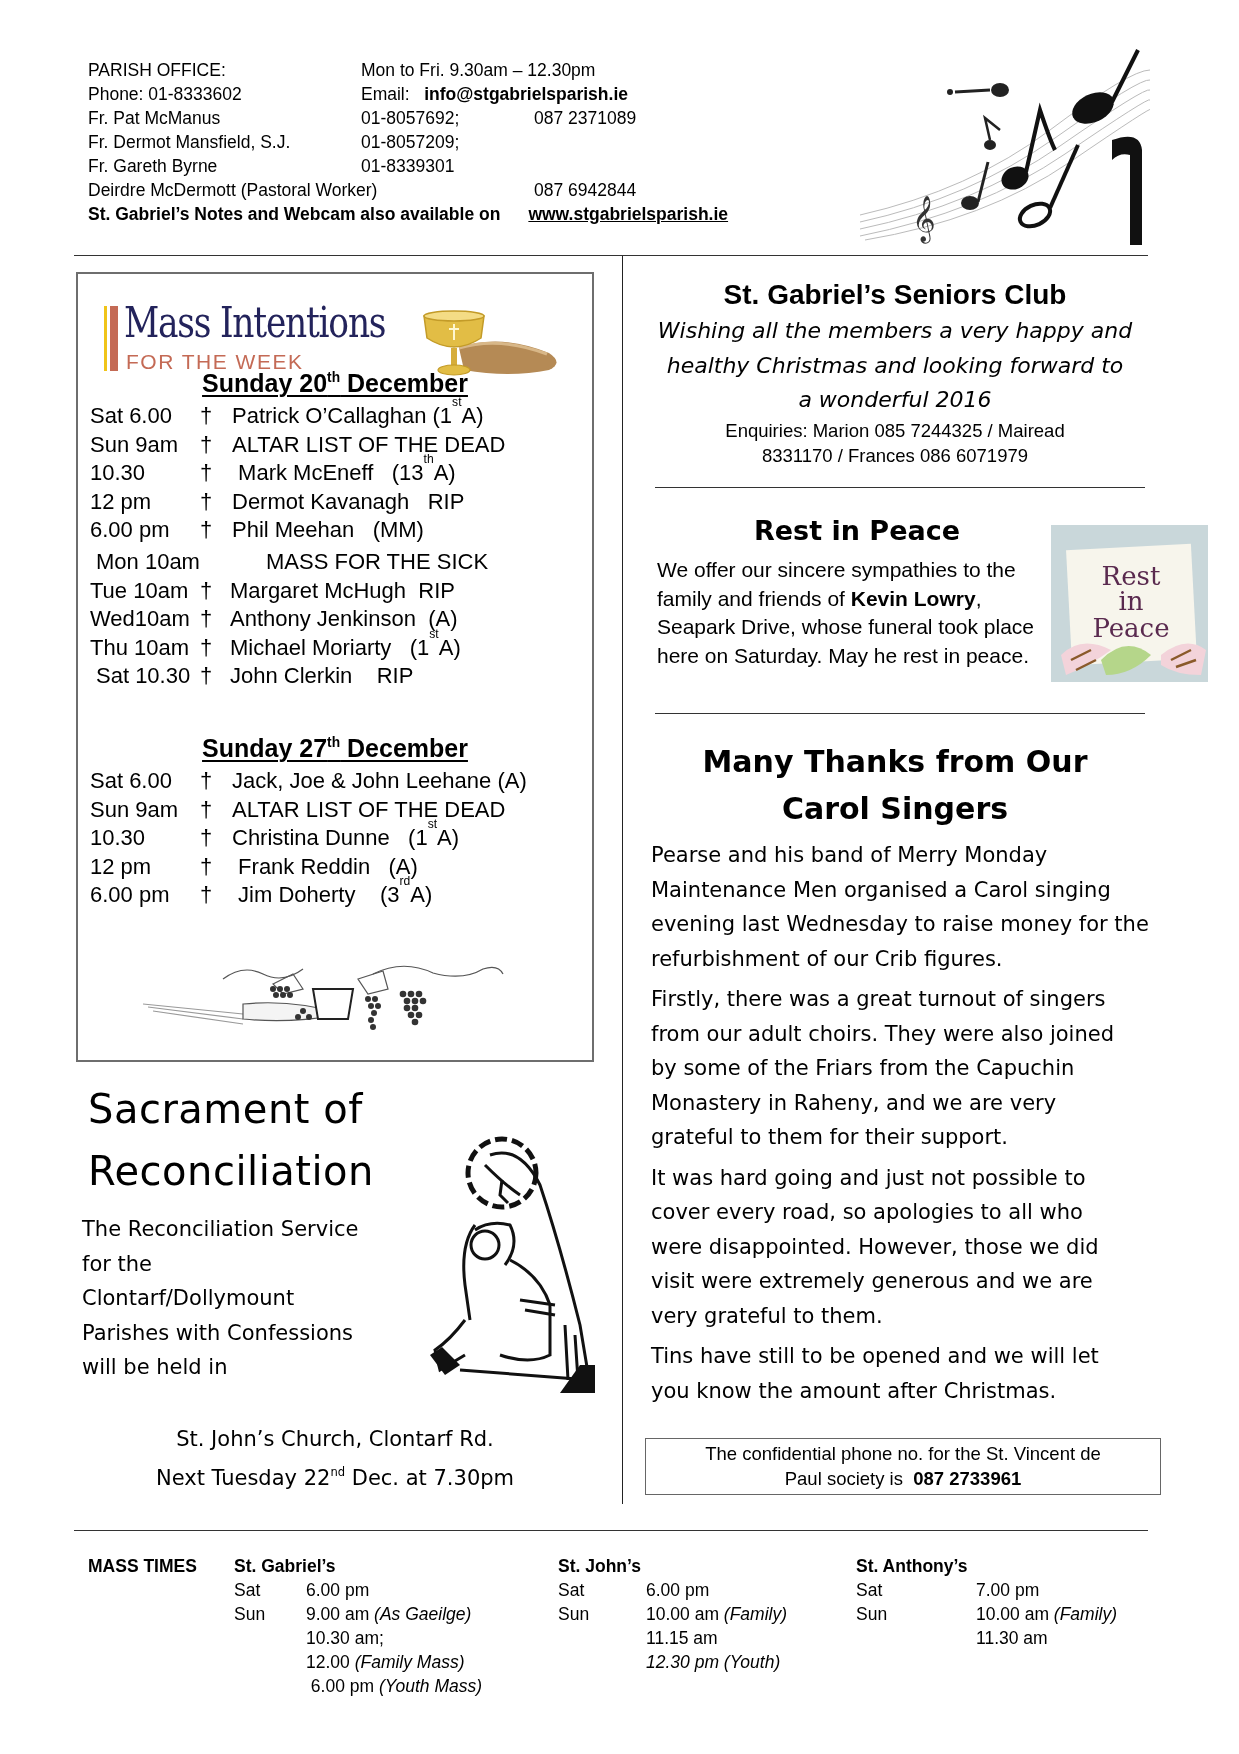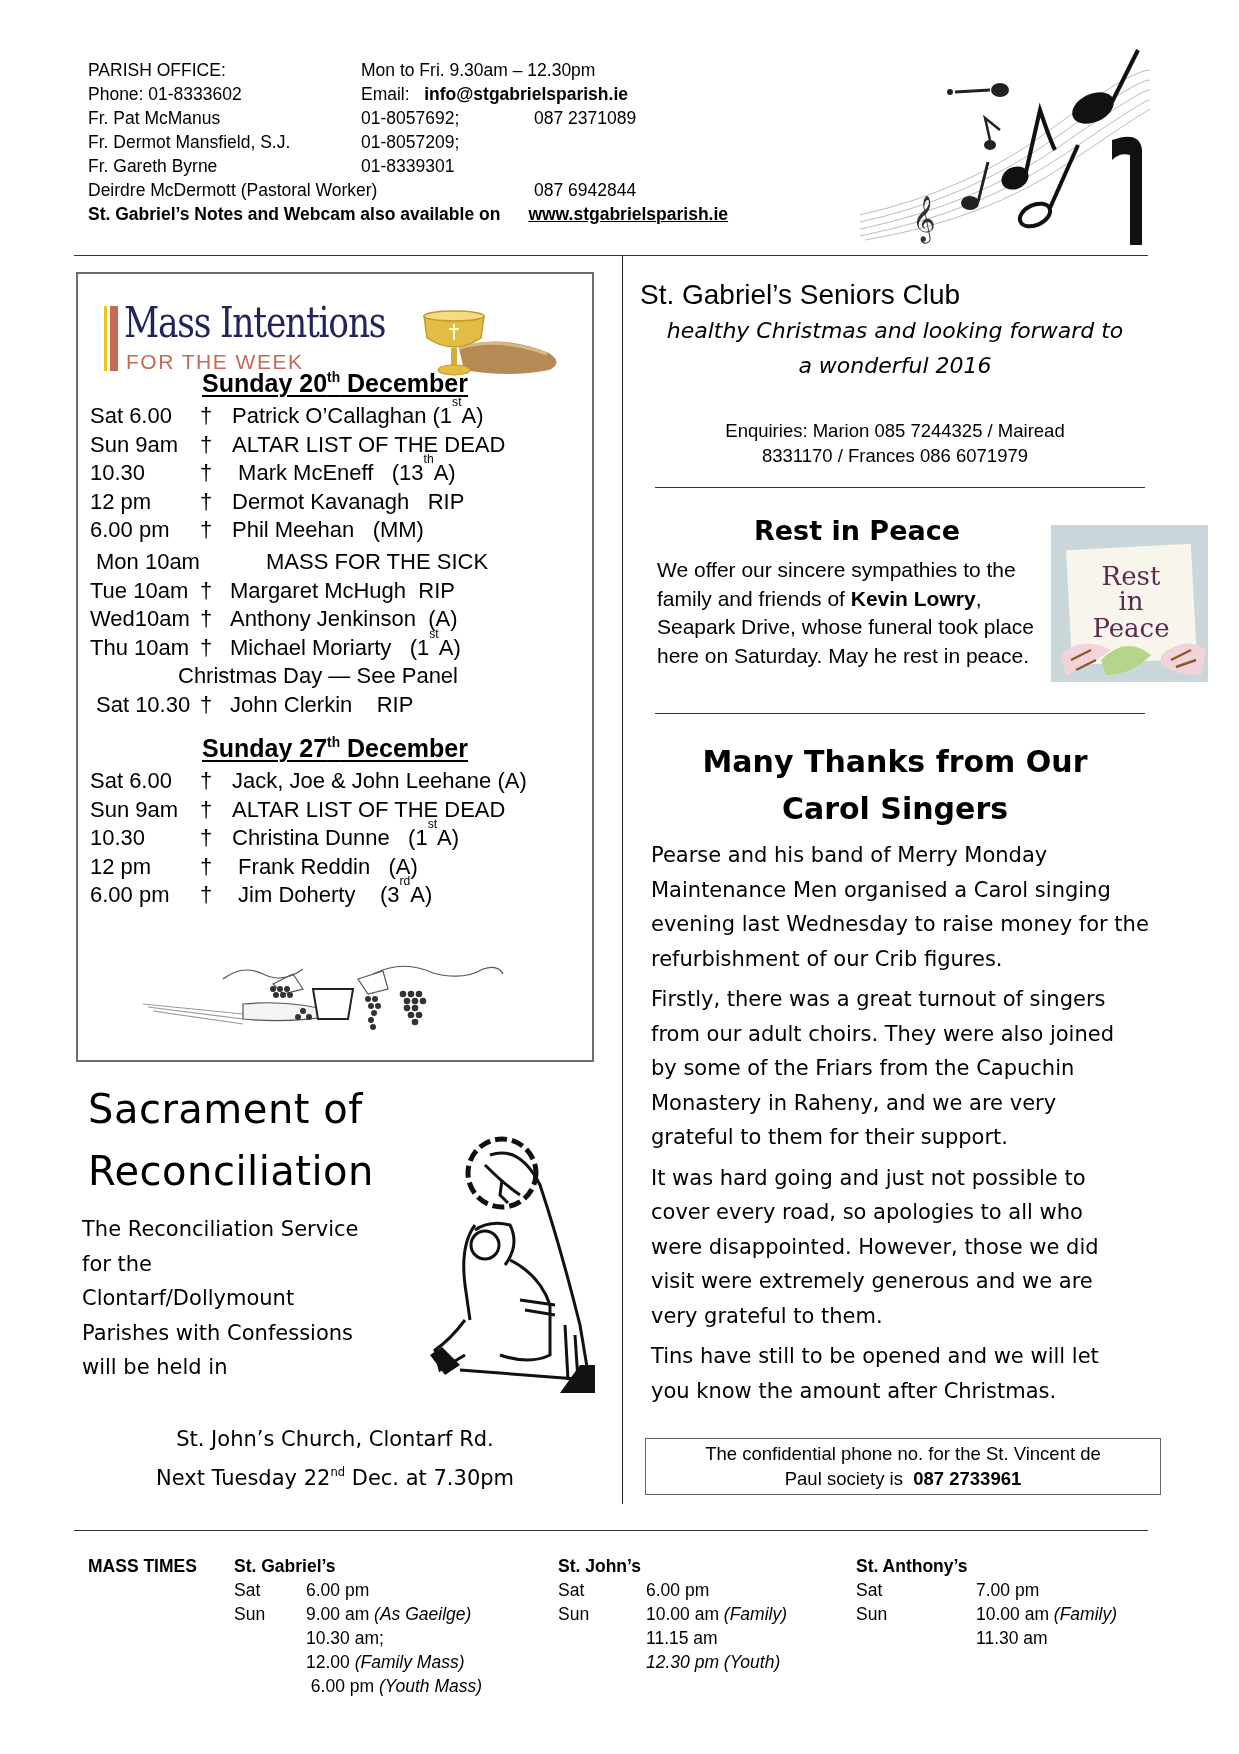--- a/index.html
+++ b/index.html
@@ -41,21 +41,21 @@
   .grapes { position: absolute; left: 65px; top: 685px; width: 390px; height: 90px; }
 
   
   #sac-title { left: 88px; top: 1078px; font-size: 40px; font-weight: normal; line-height: 62px; letter-spacing: 0.5px; }
   #sac-body { left: 82px; top: 1212px; width: 322px; text-align: left; font-size: 21px; line-height: 34.5px; }
   #sac-loc { left: 80px; top: 1420px; width: 510px; text-align: center; font-size: 21px; line-height: 39px; }
   #sac-img { left: 430px; top: 1125px; width: 165px; height: 270px; }
 
   
   .rc { left: 640px; width: 510px; }
-  #sen-title { top: 279px; text-align: left; font-weight: normal; font-size: 28px; }
+  #sen-title { top: 279px; text-align: center; font-weight: bold; font-size: 28px; }
   #sen-body { top: 314px; text-align: center; font-style: italic; font-size: 22px; line-height: 34.5px; }
   #sen-enq { top: 418px; text-align: center; font-size: 18.5px; line-height: 25px; }
 
   #rip-title { left: 662px; top: 515px; width: 390px; text-align: center; font-size: 27px; font-weight: bold; }
   #rip-body { left: 657px; top: 556px; width: 400px; font-size: 21px; line-height: 28.5px; }
   #rip-img { left: 1051px; top: 525px; width: 136px; height: 157px; }
 
   #carol-title { top: 738px; text-align: center; font-size: 30px; font-weight: bold; line-height: 47px; }
   #carol-body { left: 651px; top: 838px; width: 520px; font-size: 21px; line-height: 34.5px; }
   #carol-body p { margin-bottom: 6px; }
@@ -205,23 +205,20 @@
       <span style="width:110px">Wed10am</span>
       <span style="width:30px">†</span>
       <span style="white-space:pre">Anthony Jenkinson  (A)</span>
     </div>
     <div class="mi-row">
       <span style="width:110px">Thu 10am</span>
       <span style="width:30px">†</span>
       <span style="white-space:pre">Michael Moriarty   (1</span>
         <sup>st</sup>
         <span>A)</span>
-    </div>
-    <div class="mi-row" style="padding-left:88px;">
-      <span>Christmas Day — See Panel</span>
     </div>
     <div class="mi-row indent">
       <span style="width:104px">Sat 10.30</span>
       <span style="width:30px">†</span>
       <span style="white-space:pre">John Clerkin    RIP</span>
     </div>
   </div>
 
   <div class="mi-heading" style="top:460px;">
     <span class="txt"><span>Sunday  27</span><sup>th</sup><span> December</span></span>
@@ -336,20 +333,21 @@
       <path d="M135 200 L 138 255 M 145 210 L 148 255"></path>
       <path d="M30 245 L 160 255"></path>
     </g>
     <path d="M0 230 L 15 250 L 30 240 L 12 222 Z" fill="#111"></path>
     <path d="M150 240 L 165 240 L 165 268 L 130 268 Z" fill="#111"></path>
   </svg>
 </div>
 
 <div id="sen-title" class="abs rc">St. Gabriel’s Seniors Club</div>
 <div id="sen-body" class="abs rc comic">
+  <div>Wishing all the members a very happy and</div>
   <div>healthy Christmas and looking forward to</div>
   <div>a wonderful 2016</div>
 </div>
 <div id="sen-enq" class="abs rc">
   <div>Enquiries: Marion 085 7244325 / Mairead</div>
   <div>8331170 / Frances 086 6071979</div>
 </div>
 <div class="rule" style="left:655px; top:487px; width:490px; border-top-width:1px;"></div>
 
 <div id="rip-title" class="abs comic">Rest in Peace</div>

